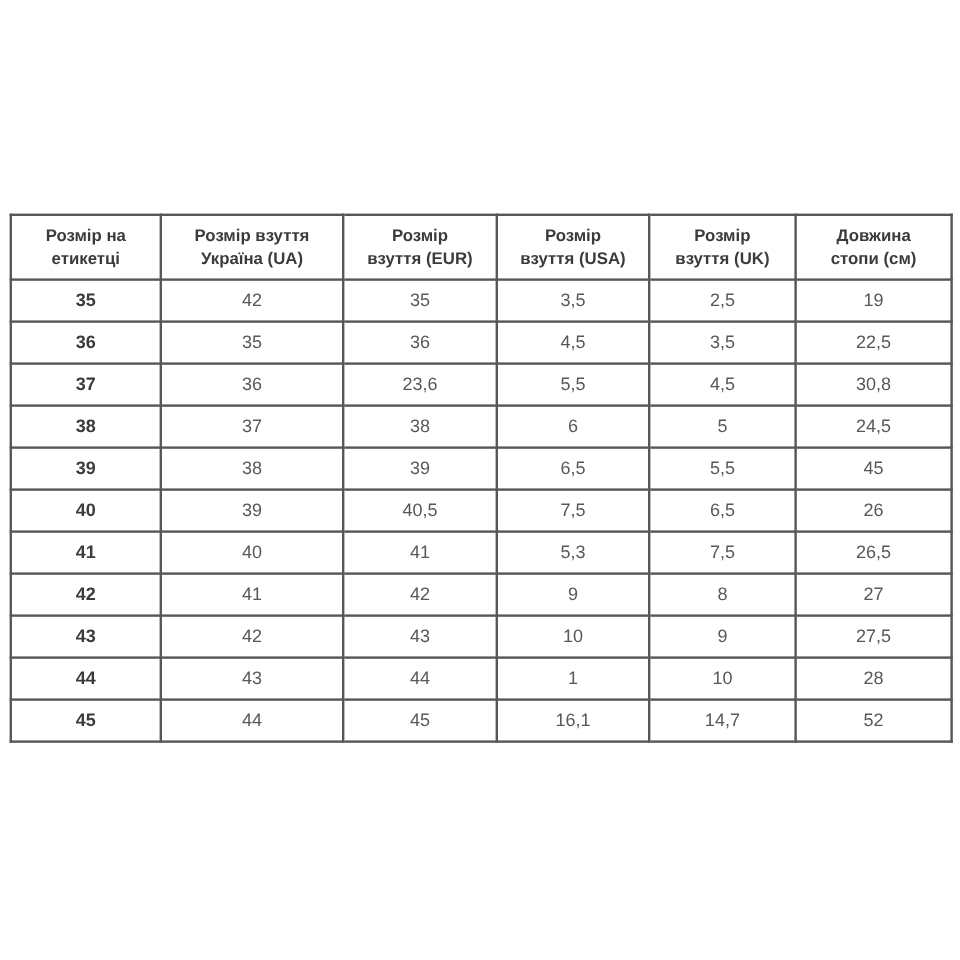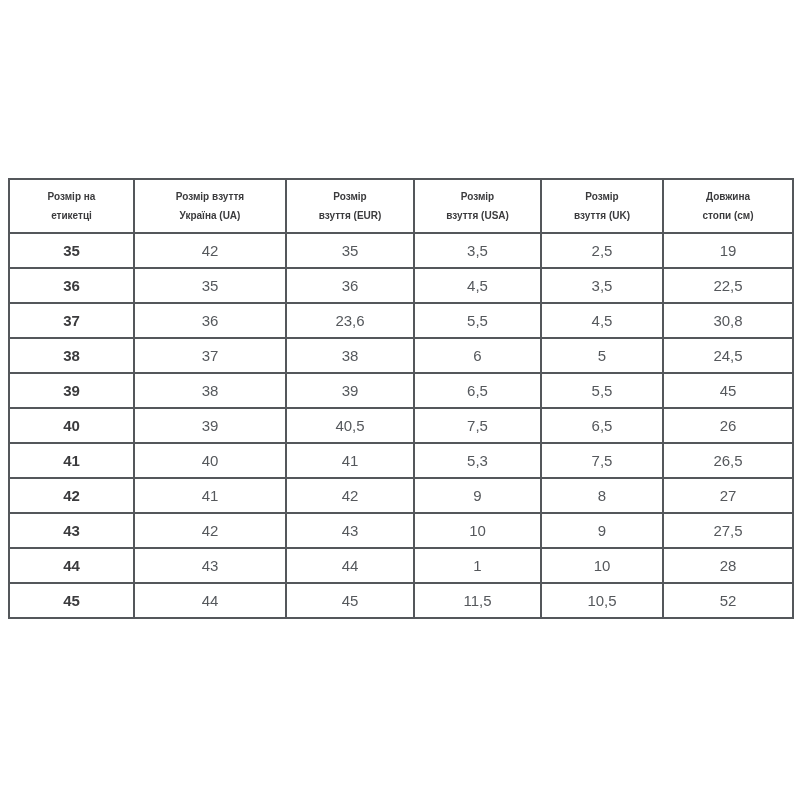--- a/index.html
+++ b/index.html
@@ -32,21 +32,21 @@
   .size-table td {
     border: 2px solid var(--border, #54575b);
     text-align: center;
     vertical-align: middle;
     background: var(--background, #ffffff);
     padding: 0 2px;
     overflow: hidden;
   }
   .size-table th {
     height: 52px;
-    font-size: 10px;
+    font-size: 14px;
     font-weight: bold;
     color: var(--header-text, #3b3b3d);
     line-height: 19px;
   }
   .size-table th .hl {
     display: block;
   }
   .size-table td {
     height: 33px;
     font-size: 15px;
@@ -178,20 +178,20 @@
             <td>43</td>
             <td>44</td>
             <td>1</td>
             <td>10</td>
             <td>28</td>
           </tr>
           <tr>
             <td class="label-col">45</td>
             <td>44</td>
             <td>45</td>
-            <td>11,5</td>
-            <td>10,5</td>
+            <td>16,1</td>
+            <td>14,7</td>
             <td>52</td>
           </tr>
         </tbody>
     </table>
   </div>
 </div>
 
 </body></html>

